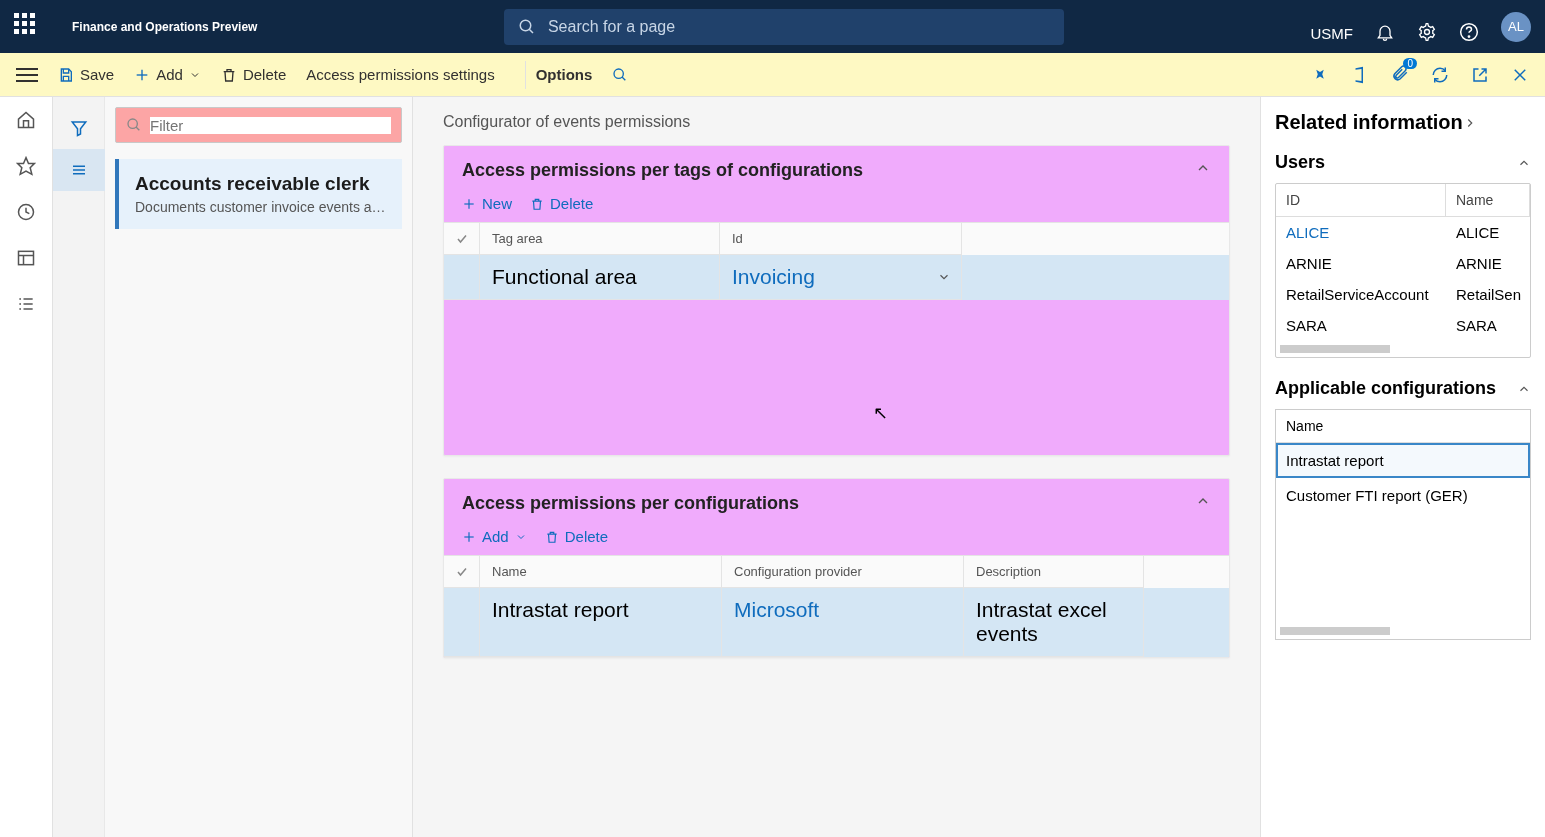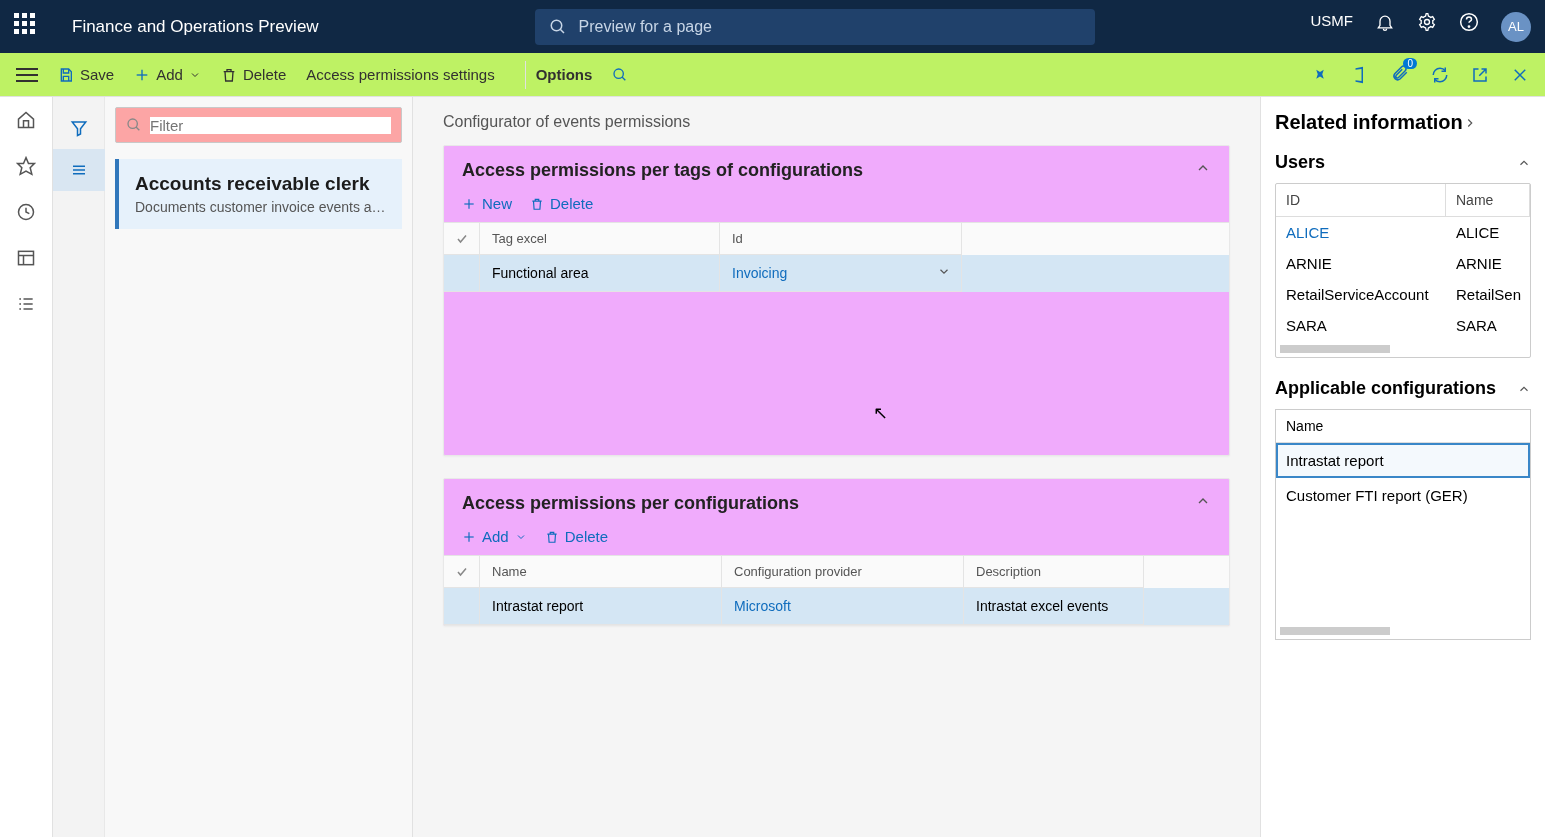--- a/index.html
+++ b/index.html
@@ -1,27 +1,27 @@
 <!DOCTYPE html>
 <html><head>
 <meta charset="utf-8">
 <style>
 *{box-sizing:border-box;margin:0;padding:0;font-family:"Segoe UI",Arial,sans-serif}
 body{background:#f5f5f5;width:1545px;height:837px;overflow:hidden}
 .topbar{height:53px;background:#102844;display:flex;align-items:center;color:#fff;padding:0 14px}
 .waffle{width:28px;height:28px;display:grid;grid-template-columns:repeat(3,5px);grid-template-rows:repeat(3,5px);gap:3px;margin-right:30px;cursor:pointer}
 .waffle span{background:#fff;width:5px;height:5px}
-.app-title{font-size:17px;font-weight:400}
+.app-title{font-size:12px;font-weight:700}
 .search-wrap{flex:1;display:flex;justify-content:center}
 .search{background:#20416b;height:36px;width:560px;border-radius:4px;display:flex;align-items:center;padding:0 14px;color:#c7d5e6}
 .search svg{margin-right:12px}
-.top-right{display:flex;align-items:flex-start;gap:22px;margin-left:auto}
+.top-right{display:flex;align-items:flex-end;gap:22px;margin-left:auto}
 .top-right .lbl{font-size:15px}
 .avatar{width:30px;height:30px;border-radius:50%;background:#6a92c4;color:#fff;display:flex;align-items:center;justify-content:center;font-size:13px}
-.actionbar{height:44px;background:#bef264;border-bottom:1px solid #e1e1e1;display:flex;align-items:center;padding:0 16px;font-size:15px;color:#323130}
+.actionbar{height:44px;background:#fef9c3;border-bottom:1px solid #e1e1e1;display:flex;align-items:center;padding:0 16px;font-size:15px;color:#323130}
 .actionbar .ham{width:22px;margin-right:20px;cursor:pointer}
 .actionbar .ham div{height:2px;background:#323130;margin:4px 0}
 .actionbar .btn{display:flex;align-items:center;gap:6px;margin-right:20px;cursor:pointer}
 .actionbar .sep{width:1px;height:28px;background:#e1e1e1;margin:0 10px}
 .actionbar .opt{font-weight:600}
 .actionbar .right{margin-left:auto;display:flex;align-items:center;gap:22px}
 .badge{position:relative}
 .badge .bn{position:absolute;top:-6px;right:-8px;background:#0078d4;color:#fff;border-radius:8px;font-size:10px;padding:0 4px}
 .body{display:flex;height:740px}
 .leftrail{width:53px;background:#fff;border-right:1px solid #e1e1e1;display:flex;flex-direction:column;align-items:center;padding-top:12px;gap:24px}
@@ -39,21 +39,21 @@
 .main{flex:1;padding:16px 30px;overflow:auto;position:relative}
 .crumb{font-size:16px;color:#555;margin-bottom:14px}
 .card{background:#f0abfc;border:1px solid #e8e8e8;border-radius:2px;margin-bottom:22px;box-shadow:0 1px 2px rgba(0,0,0,.04)}
 .card-h{display:flex;align-items:center;justify-content:space-between;padding:14px 18px;font-size:18px;font-weight:600;color:#222}
 .card-h .chev{cursor:pointer}
 .tbar{display:flex;align-items:center;gap:18px;padding:0 18px 10px;font-size:15px}
 .tbar .lk{color:#0f6cbd;display:flex;align-items:center;gap:6px;cursor:pointer}
 .grid{border-top:1px solid #e4e4e4}
 .ghead{display:flex;background:#fafafa;font-size:13px;color:#555}
 .ghead>div{padding:8px 12px;border-right:1px solid #e4e4e4;border-bottom:1px solid #e4e4e4}
-.grow{display:flex;font-size:14px}
+.grow{display:flex;font-size:21px}
 .grow>div{padding:10px 12px;border-right:1px solid #e4e4e4;border-bottom:1px solid #e4e4e4}
 .grow.sel{background:#d4e6f4}
 .chkcol{width:36px;display:flex;align-items:center;justify-content:center}
 .g1c1{width:240px}.g1c2{width:242px;position:relative}
 .g2c1{width:242px}.g2c2{width:242px}.g2c3{width:180px}
 .link{color:#0f6cbd}
 .dd{position:absolute;right:10px;top:50%;transform:translateY(-50%)}
 .gridbody{height:200px}
 .related{width:285px;background:#fff;border-left:1px solid #e1e1e1;padding:14px 14px 0;overflow:auto}
 .related h2{font-size:20px;font-weight:700;display:flex;justify-content:flex-start;align-items:center;margin-bottom:18px}
@@ -88,21 +88,21 @@
       <span></span>
       <span></span>
   </div>
   <div class="app-title">Finance and Operations Preview</div>
   <div class="search-wrap">
     <div class="search">
       <svg width="18" height="18" viewBox="0 0 24 24" fill="none" stroke="#c7d5e6" stroke-width="2">
           <circle cx="10" cy="10" r="7"></circle>
           <line x1="20" y1="20" x2="15" y2="15"></line>
         </svg>
-      <span>Preview for a page</span>
+      <span>Search for a page</span>
     </div>
   </div>
   <div class="top-right">
     <span class="lbl">USMF</span>
     <svg width="20" height="20" viewBox="0 0 24 24" fill="none" stroke="#fff" stroke-width="1.6">
         <path d="M18 16v-5a6 6 0 10-12 0v5l-2 3h16z"></path>
         <path d="M10 20a2 2 0 004 0"></path>
       </svg>
     <svg width="20" height="20" viewBox="0 0 24 24" fill="none" stroke="#fff" stroke-width="1.6">
         <circle cx="12" cy="12" r="3"></circle>
@@ -279,21 +279,21 @@
             <span>Delete</span>
           </span>
       </div>
       <div class="grid">
         <div class="ghead">
           <div class="chkcol">
               <svg width="12" height="12" viewBox="0 0 24 24" fill="none" stroke="#888" stroke-width="3">
                 <polyline points="4 12 9 18 20 5"></polyline>
               </svg>
             </div>
-          <div class="g1c1">Tag excel</div>
+          <div class="g1c1">Tag area</div>
           <div class="g1c2">Id</div>
         </div>
         <div class="gridbody">
           <div class="grow sel">
             <div class="chkcol"></div>
             <div class="g1c1">Functional area</div>
             <div class="g1c2 link">
               <span>Invoicing</span>
               <span class="dd"><svg width="14" height="14" viewBox="0 0 24 24" fill="none" stroke="#555" stroke-width="2">
                     <polyline points="6 9 12 15 18 9"></polyline>

